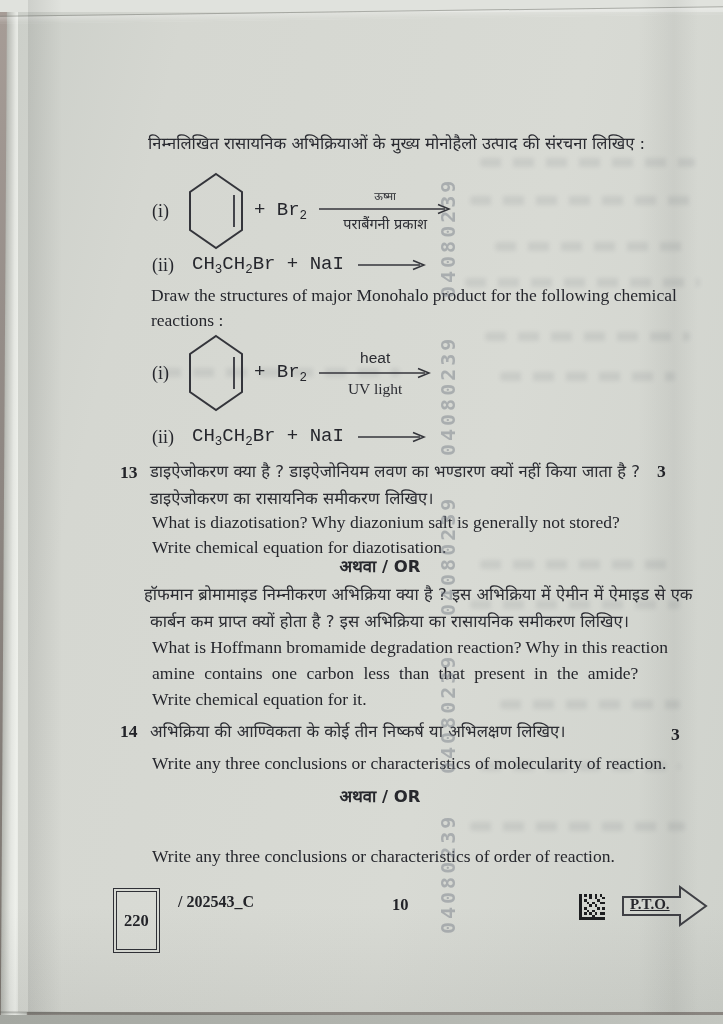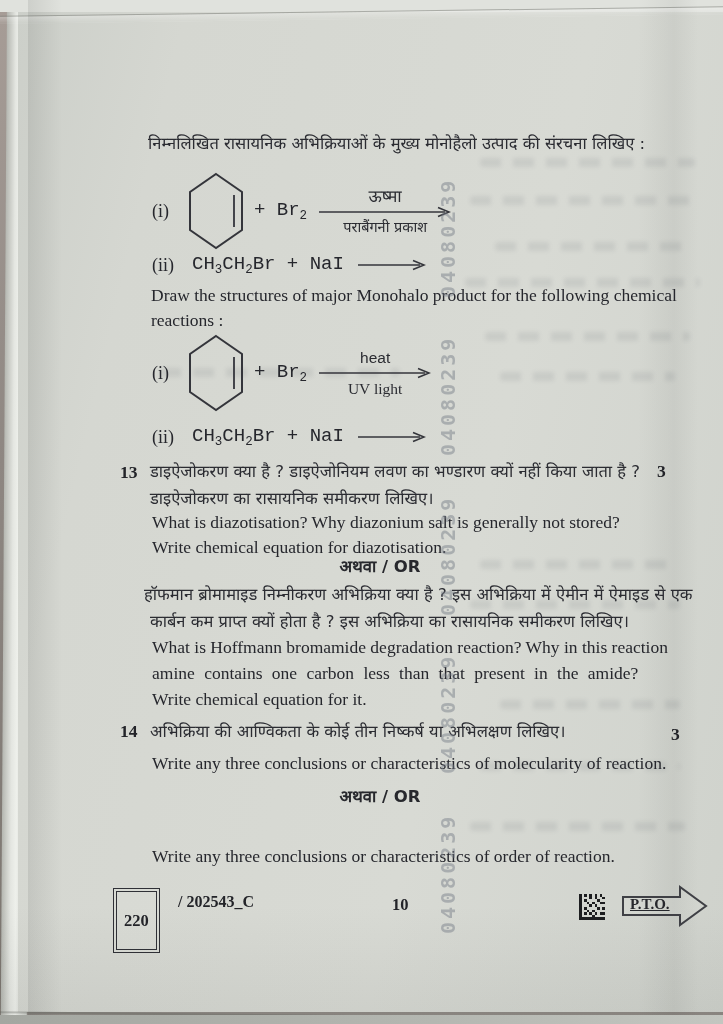--- a/index.html
+++ b/index.html
@@ -53,21 +53,21 @@
     font-family:"DejaVu Sans","Liberation Serif",sans-serif;white-space:nowrap;}
   .wspace{word-spacing:5px;}
   
   .rxn-row{position:absolute;display:flex;align-items:center;z-index:4;
     font-family:"Liberation Serif",serif;color:#26272d;}
   .rxn-label{font-size:18px;margin-right:18px;}
   .formula{font-size:19px;white-space:nowrap;font-family:Liberation Mono, monospace;}
   .formula sub{font-size:12.5px;vertical-align:-4px;}
   .hexagon{margin-right:9px;}
   .arrow-stack{display:flex;flex-direction:column;align-items:center;margin-left:12px;line-height:1;}
-  .arrow-top-label{font-size:17px;margin-bottom:1px;white-space:nowrap;
+  .arrow-top-label{font-size:11px;margin-bottom:1px;white-space:nowrap;
     font-family:"DejaVu Sans","Liberation Serif",sans-serif;color:#2b2c32;}
   .arrow-top-label.latin{font-family:Liberation Sans, sans-serif;font-size:15.5px;}
   .arrow-bottom-label{font-size:14.5px;margin-top:2px;white-space:nowrap;
     font-family:"DejaVu Sans","Liberation Serif",sans-serif;color:#2b2c32;}
   .arrow-bottom-label.latin{font-family:"Liberation Serif",serif;font-size:15.5px;}
   .long-arrow{margin-left:14px;}
   
   .fbox-outer{position:absolute;left:113px;top:888px;border:1.5px solid #2f3036;
     padding:2px;z-index:4;background:rgba(255,255,255,.06);}
   .fbox-inner{border:1.5px solid #2f3036;padding:18px 7px;font-family:"Liberation Serif",serif;

